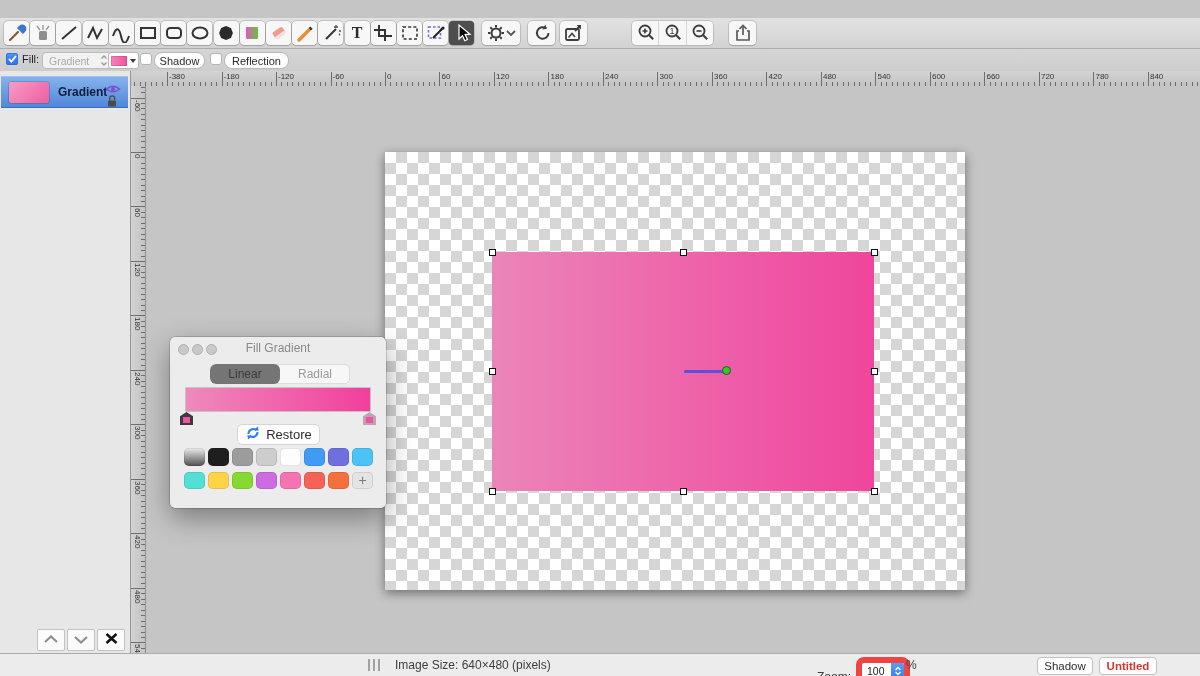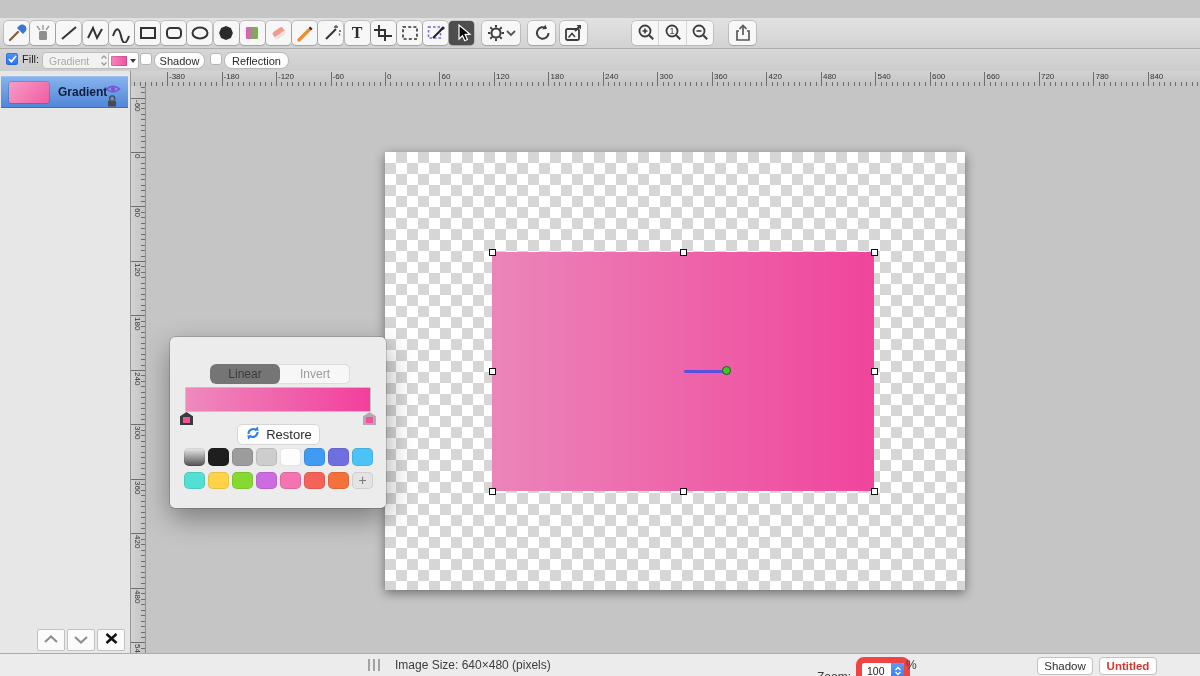--- a/index.html
+++ b/index.html
@@ -751,23 +751,29 @@
           <div class="handle" style="left: 103.5px; top: 216px;"></div>
           <div class="handle" style="left: 485.5px; top: 216px;"></div>
           <div class="handle" style="left: 103.5px; top: 335.5px;"></div>
           <div class="handle" style="left: 294.5px; top: 335.5px;"></div>
           <div class="handle" style="left: 485.5px; top: 335.5px;"></div>
         </div>
     </div>
   </div>
 
   <div id="panel">
+    <div id="panel-titlebar">
+      <div class="pdot" style="left:8px;"></div>
+      <div class="pdot" style="left:22px;"></div>
+      <div class="pdot" style="left:36px;"></div>
+      <div id="panel-title">Fill Gradient</div>
+    </div>
     <div id="ptabs">
       <div class="ptab sel">Linear</div>
-      <div class="ptab">Invert</div>
+      <div class="ptab">Radial</div>
     </div>
     <div id="grad-bar"></div>
     <div class="gstop" id="gstop-left">
         <div class="chip"></div>
       </div>
     <div class="gstop" id="gstop-right">
         <div class="chip"></div>
       </div>
     <div id="invert-btn">
       <span><svg width="16" height="16" viewBox="0 0 16 16">

